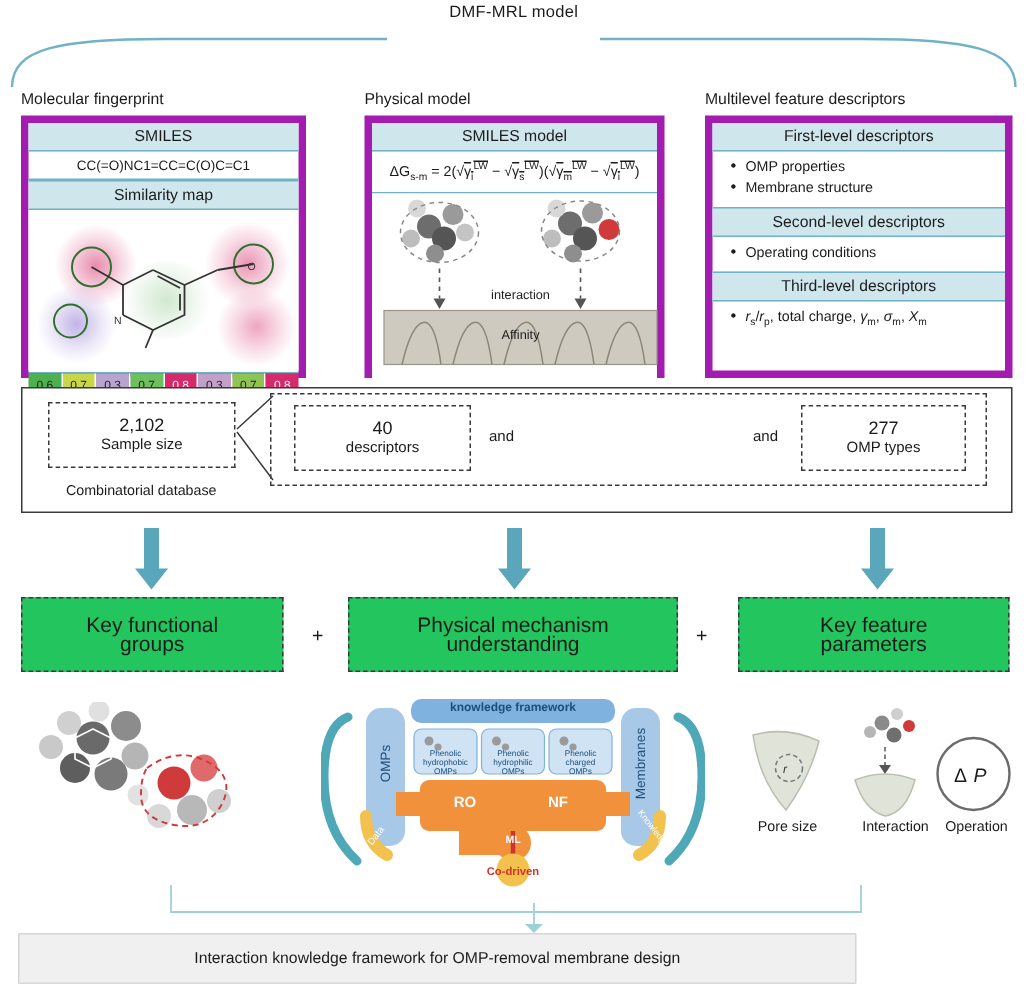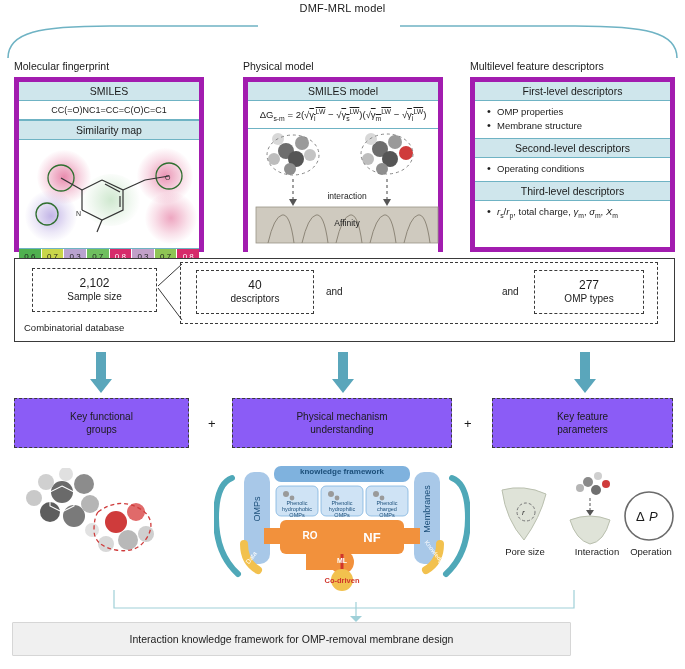--- a/index.html
+++ b/index.html
@@ -66,31 +66,31 @@
   }
 
   
   .dbbox { position:absolute; border:1px solid #3a3a3a; background:#fff; }
   .dashbox {
     position:absolute; border:1px dashed #3a3a3a; background:#fff;
     display:flex; flex-direction:column; align-items:center; justify-content:center;
     text-align:left; font-size:10px; line-height:13px;
   }
   .dashbox .big { font-size:12px; }
-  .dbcaption { position:absolute; font-size:9.5px; color:#1b1b1b; }
+  .dbcaption { position:absolute; font-size:9.5px; color:#1b1b1b;margin-left:20px; }
   .andtxt { position:absolute; font-size:10px; color:#1b1b1b; }
 
   
   .arrow { position:absolute; }
 
   
   .bbox {
-    position:absolute; border:1px dashed #3a3a3a; background:#8b5cf6;
+    position:absolute; border:1px dashed #3a3a3a; background:#22c55e;
     display:flex; align-items:center; justify-content:center; text-align:center;
-    font-size:10px; line-height:13px; color:#1b1b1b;
+    font-size:14px; line-height:13px; color:#1b1b1b;
   }
   .plus { position:absolute; font-size:13px; color:#1b1b1b; }
 
   
   .banner {
     position:absolute; left:12px; top:622px; width:559px; height:34px;
     background:#f0f0f0; border:1px solid #d6d6d6; border-radius:1px;
     display:flex; align-items:center; justify-content:center;
     font-size:10.5px; color:#1b1b1b;
   }
@@ -382,21 +382,21 @@
       <span>hydrophilic</span><br>
       <span>OMPs</span>
     </div>
     <div class="slab" style="left:152px; top:42px; width:42px; font-size:5.5px; line-height:6px; color:#1c4f7a;">
       <span>Phenolic</span><br>
       <span>charged</span><br>
       <span>OMPs</span>
     </div>
 
     <div class="slab-w" style="left:78px; top:72px; width:36px; font-size:10px;">RO</div>
-    <div class="slab-w" style="left:140px; top:72px; width:36px; font-size:13px;">NF</div>
+    <div class="slab-w" style="left:140px; top:72px; width:36px; font-size:10px;">NF</div>
     <div class="slab-w" style="left:110px; top:99px; width:36px; font-size:7px;">ML</div>
     <div class="slab" style="left:98px; top:118px; width:60px; font-size:7.5px; font-weight:bold; color:#d0352b;">Co-driven</div>
     <div class="slab" style="left:20px; top:96px; width:34px; font-size:6.5px; transform:rotate(-52deg); color:#fff;">Data</div>
     <div class="slab" style="left:198px; top:92px; width:46px; font-size:6px; transform:rotate(52deg); color:#fff;">Knowledge</div>
   </div>
 
   <svg class="arrow" style="left:492px; top:482px;" width="66" height="62">
     <path d="M10 8 q22 -6 44 4 q-6 24 -22 46 q-18 -20 -22 -50 Z" fill="#dfe3d8" stroke="#b9bfae" stroke-width="1"></path>
     <circle cx="34" cy="30" r="9" fill="none" stroke="#777" stroke-width="1" stroke-dasharray="3 2"></circle>
     <text x="30" y="33" font-size="8" fill="#333" font-family="Liberation Sans, sans-serif" font-style="italic">r</text>

